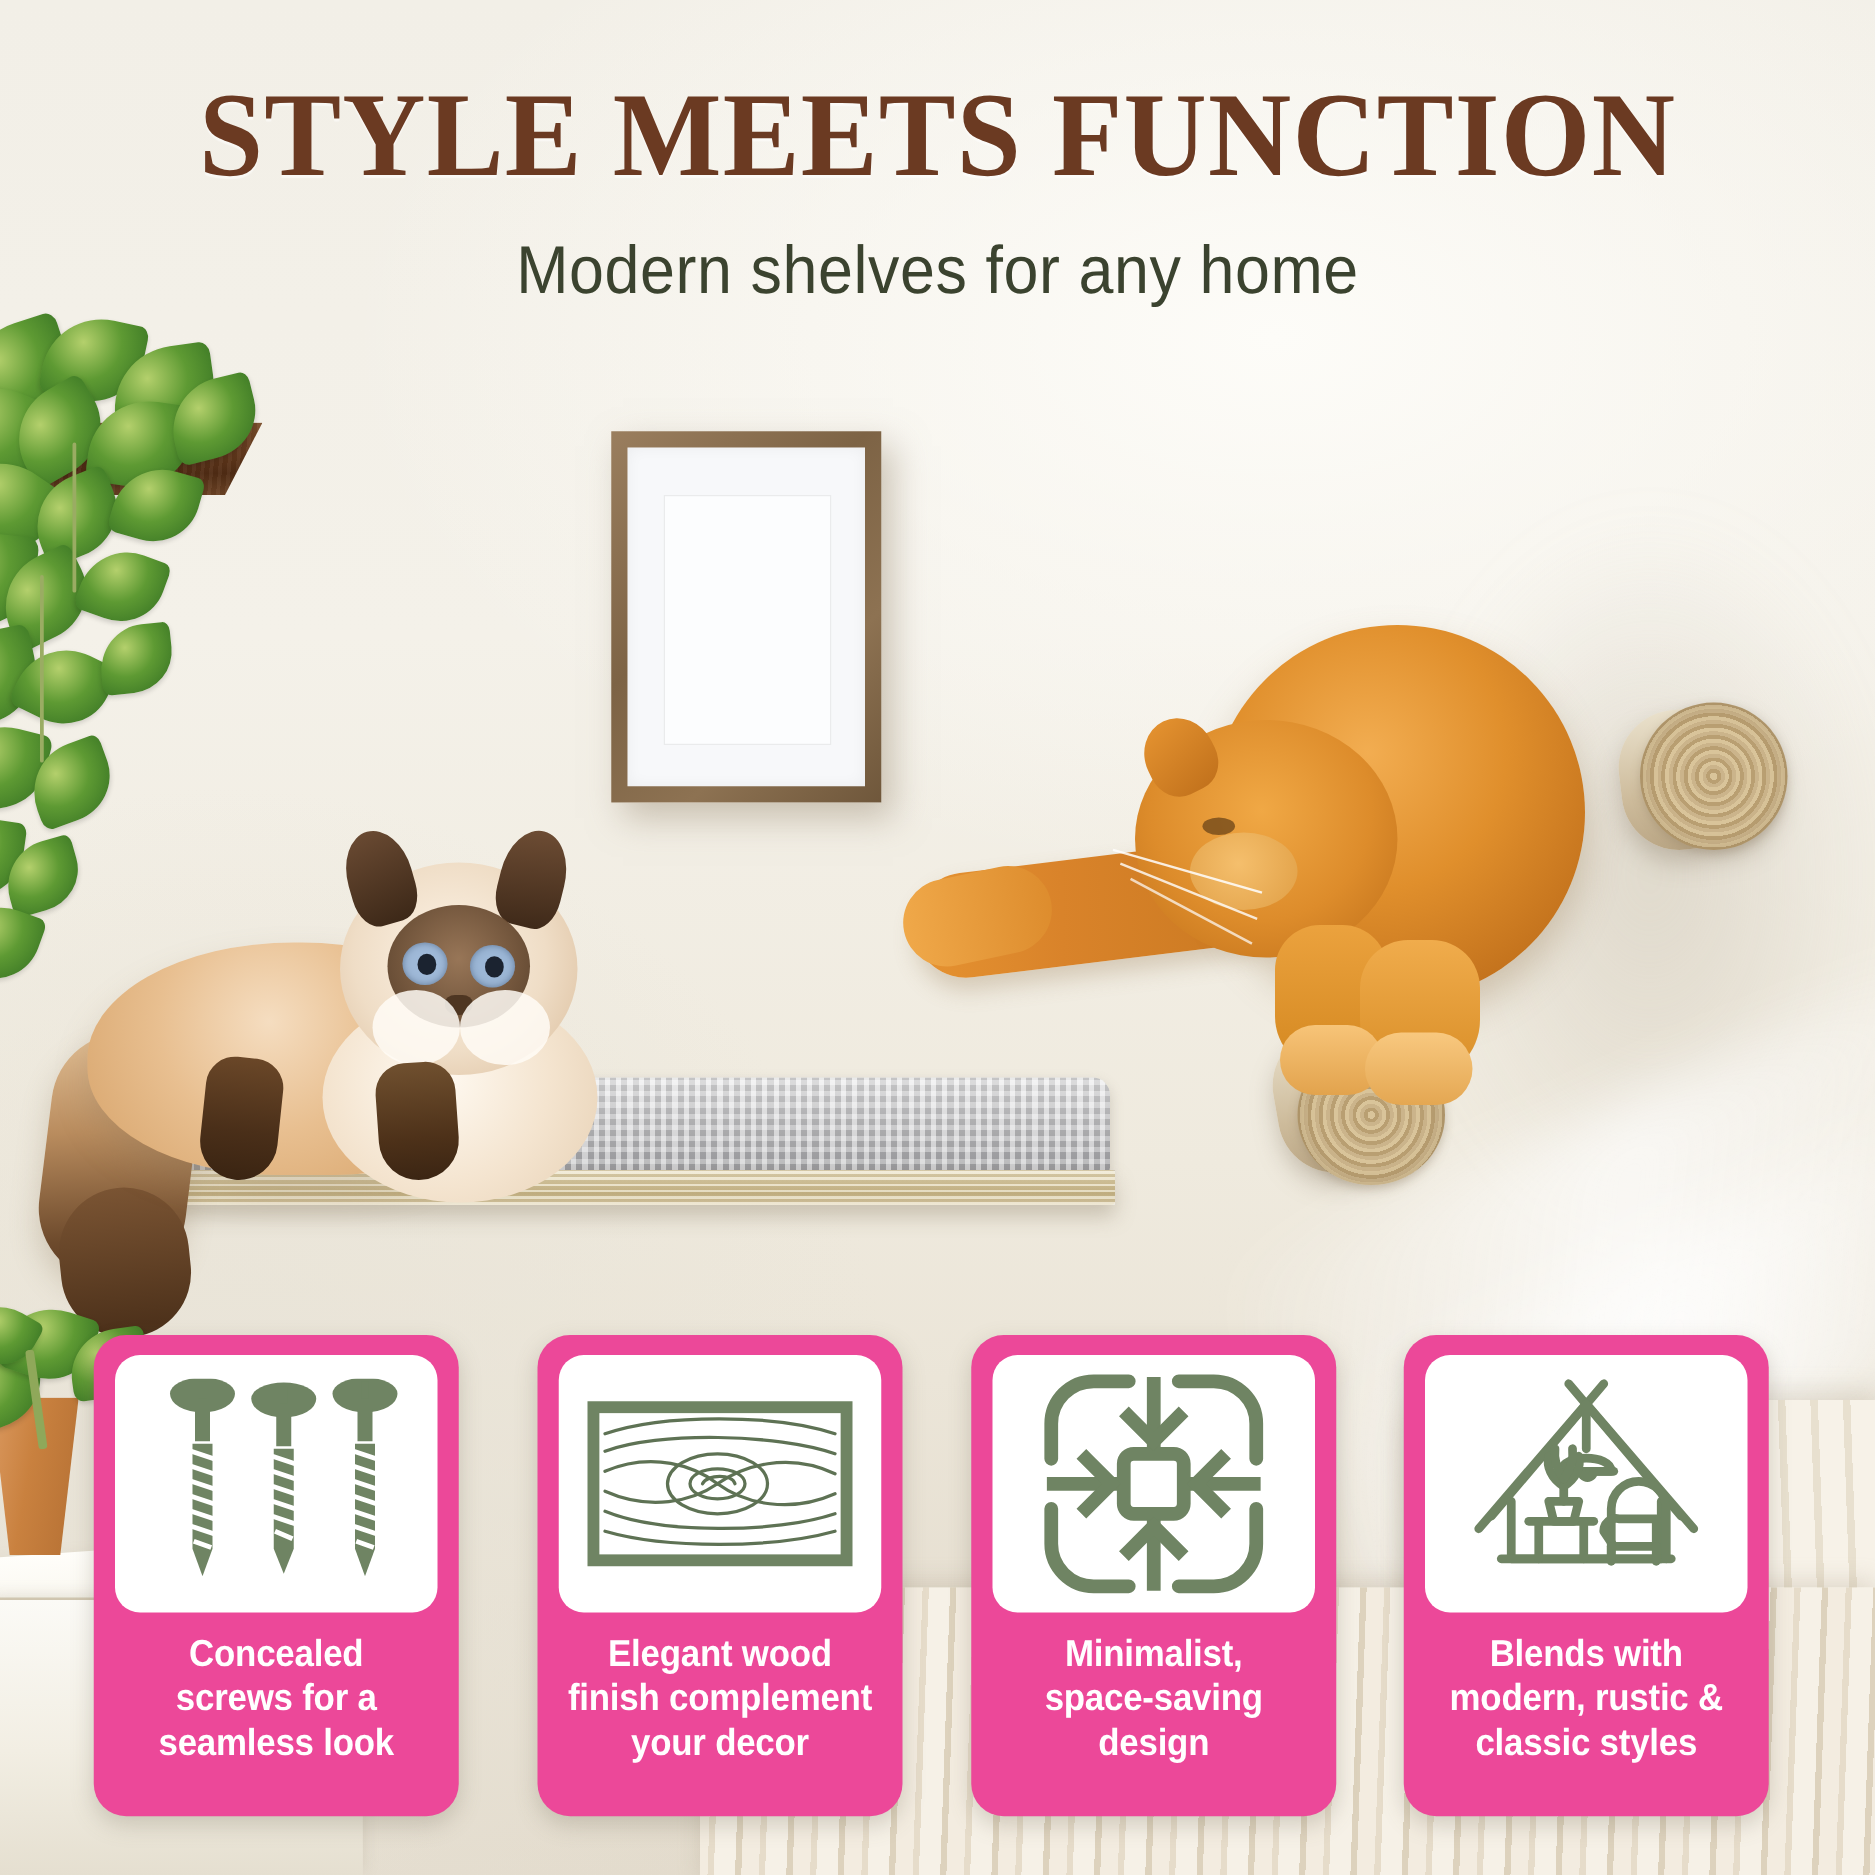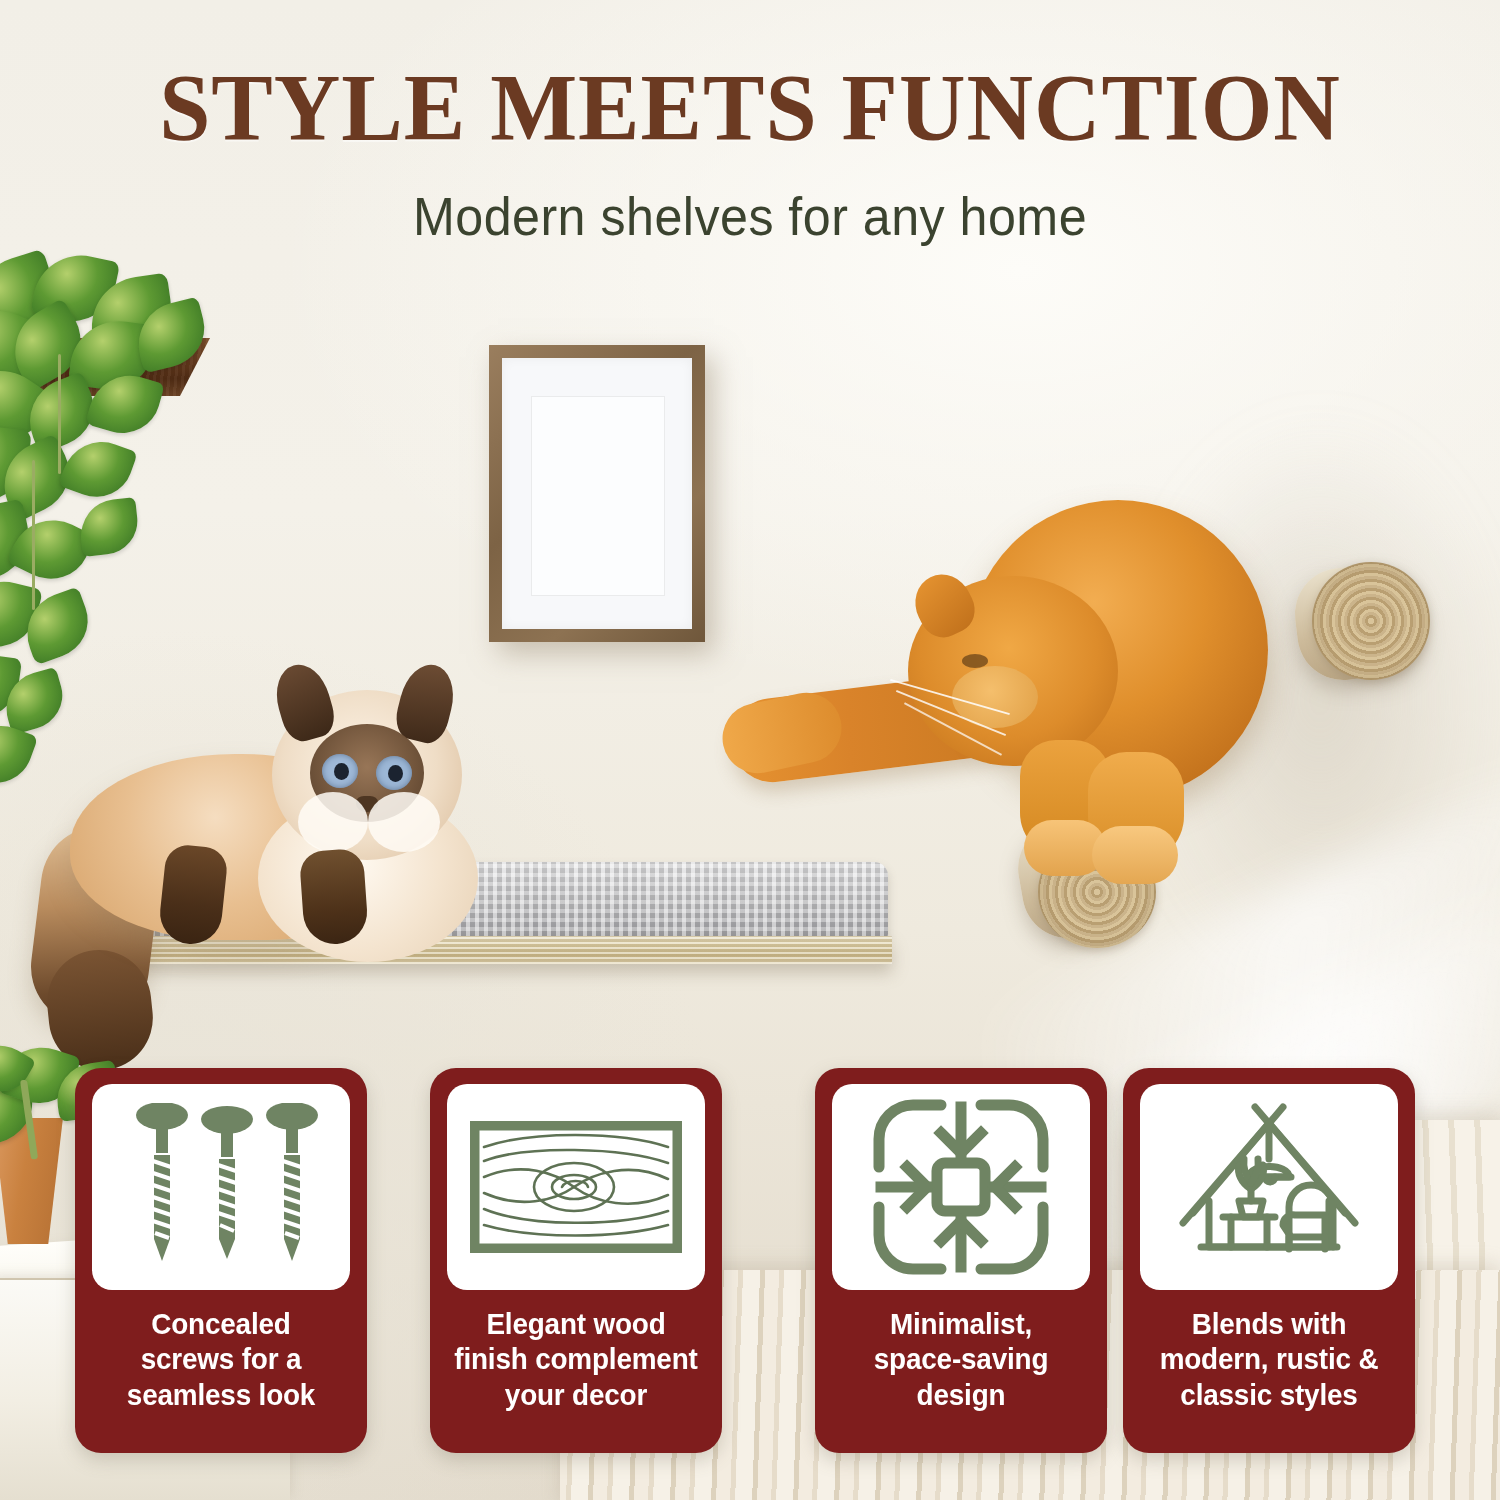--- a/index.html
+++ b/index.html
@@ -153,36 +153,36 @@
     position:absolute;left:-30px;top:1240px;width:230px;height:120px;
     background:linear-gradient(180deg,#fffefa,#f0ebdd);
     transform:rotate(-4deg);border-radius:16px;
     box-shadow:0 6px 14px rgba(170,158,136,.25);
   }
 
   
   .cards{position:absolute;left:0;top:1068px;width:1500px;height:392px;}
   .card{
     position:absolute;top:0;width:292px;height:385px;
-    background:#7f1d1d;border-radius:26px;
+    background:#ec4899;border-radius:26px;
     box-shadow:0 7px 18px rgba(110,100,80,.26);
     display:flex;flex-direction:column;align-items:center;
   }
   .card-icon{
     margin-top:16px;width:258px;height:206px;background:#ffffff;border-radius:20px;
     display:flex;align-items:center;justify-content:center;
   }
   .card-label{
     margin-top:16px;width:272px;text-align:center;color:#ffffff;
     font-weight:700;font-size:30px;line-height:1.18;letter-spacing:-.2px;
     transform:scaleX(.93);
   }
   #card0{left:75px;}
   #card1{left:430px;}
-  #card2{left:815px;border-radius:24px;}
+  #card2{left:777px;}
   #card3{left:1123px;}
 </style>
 </head>
 <body>
 
 <div id="stage">
 
   <div class="wall"></div>
   <div class="wall-shadow-r"></div>
   <div class="sun-a"></div>

